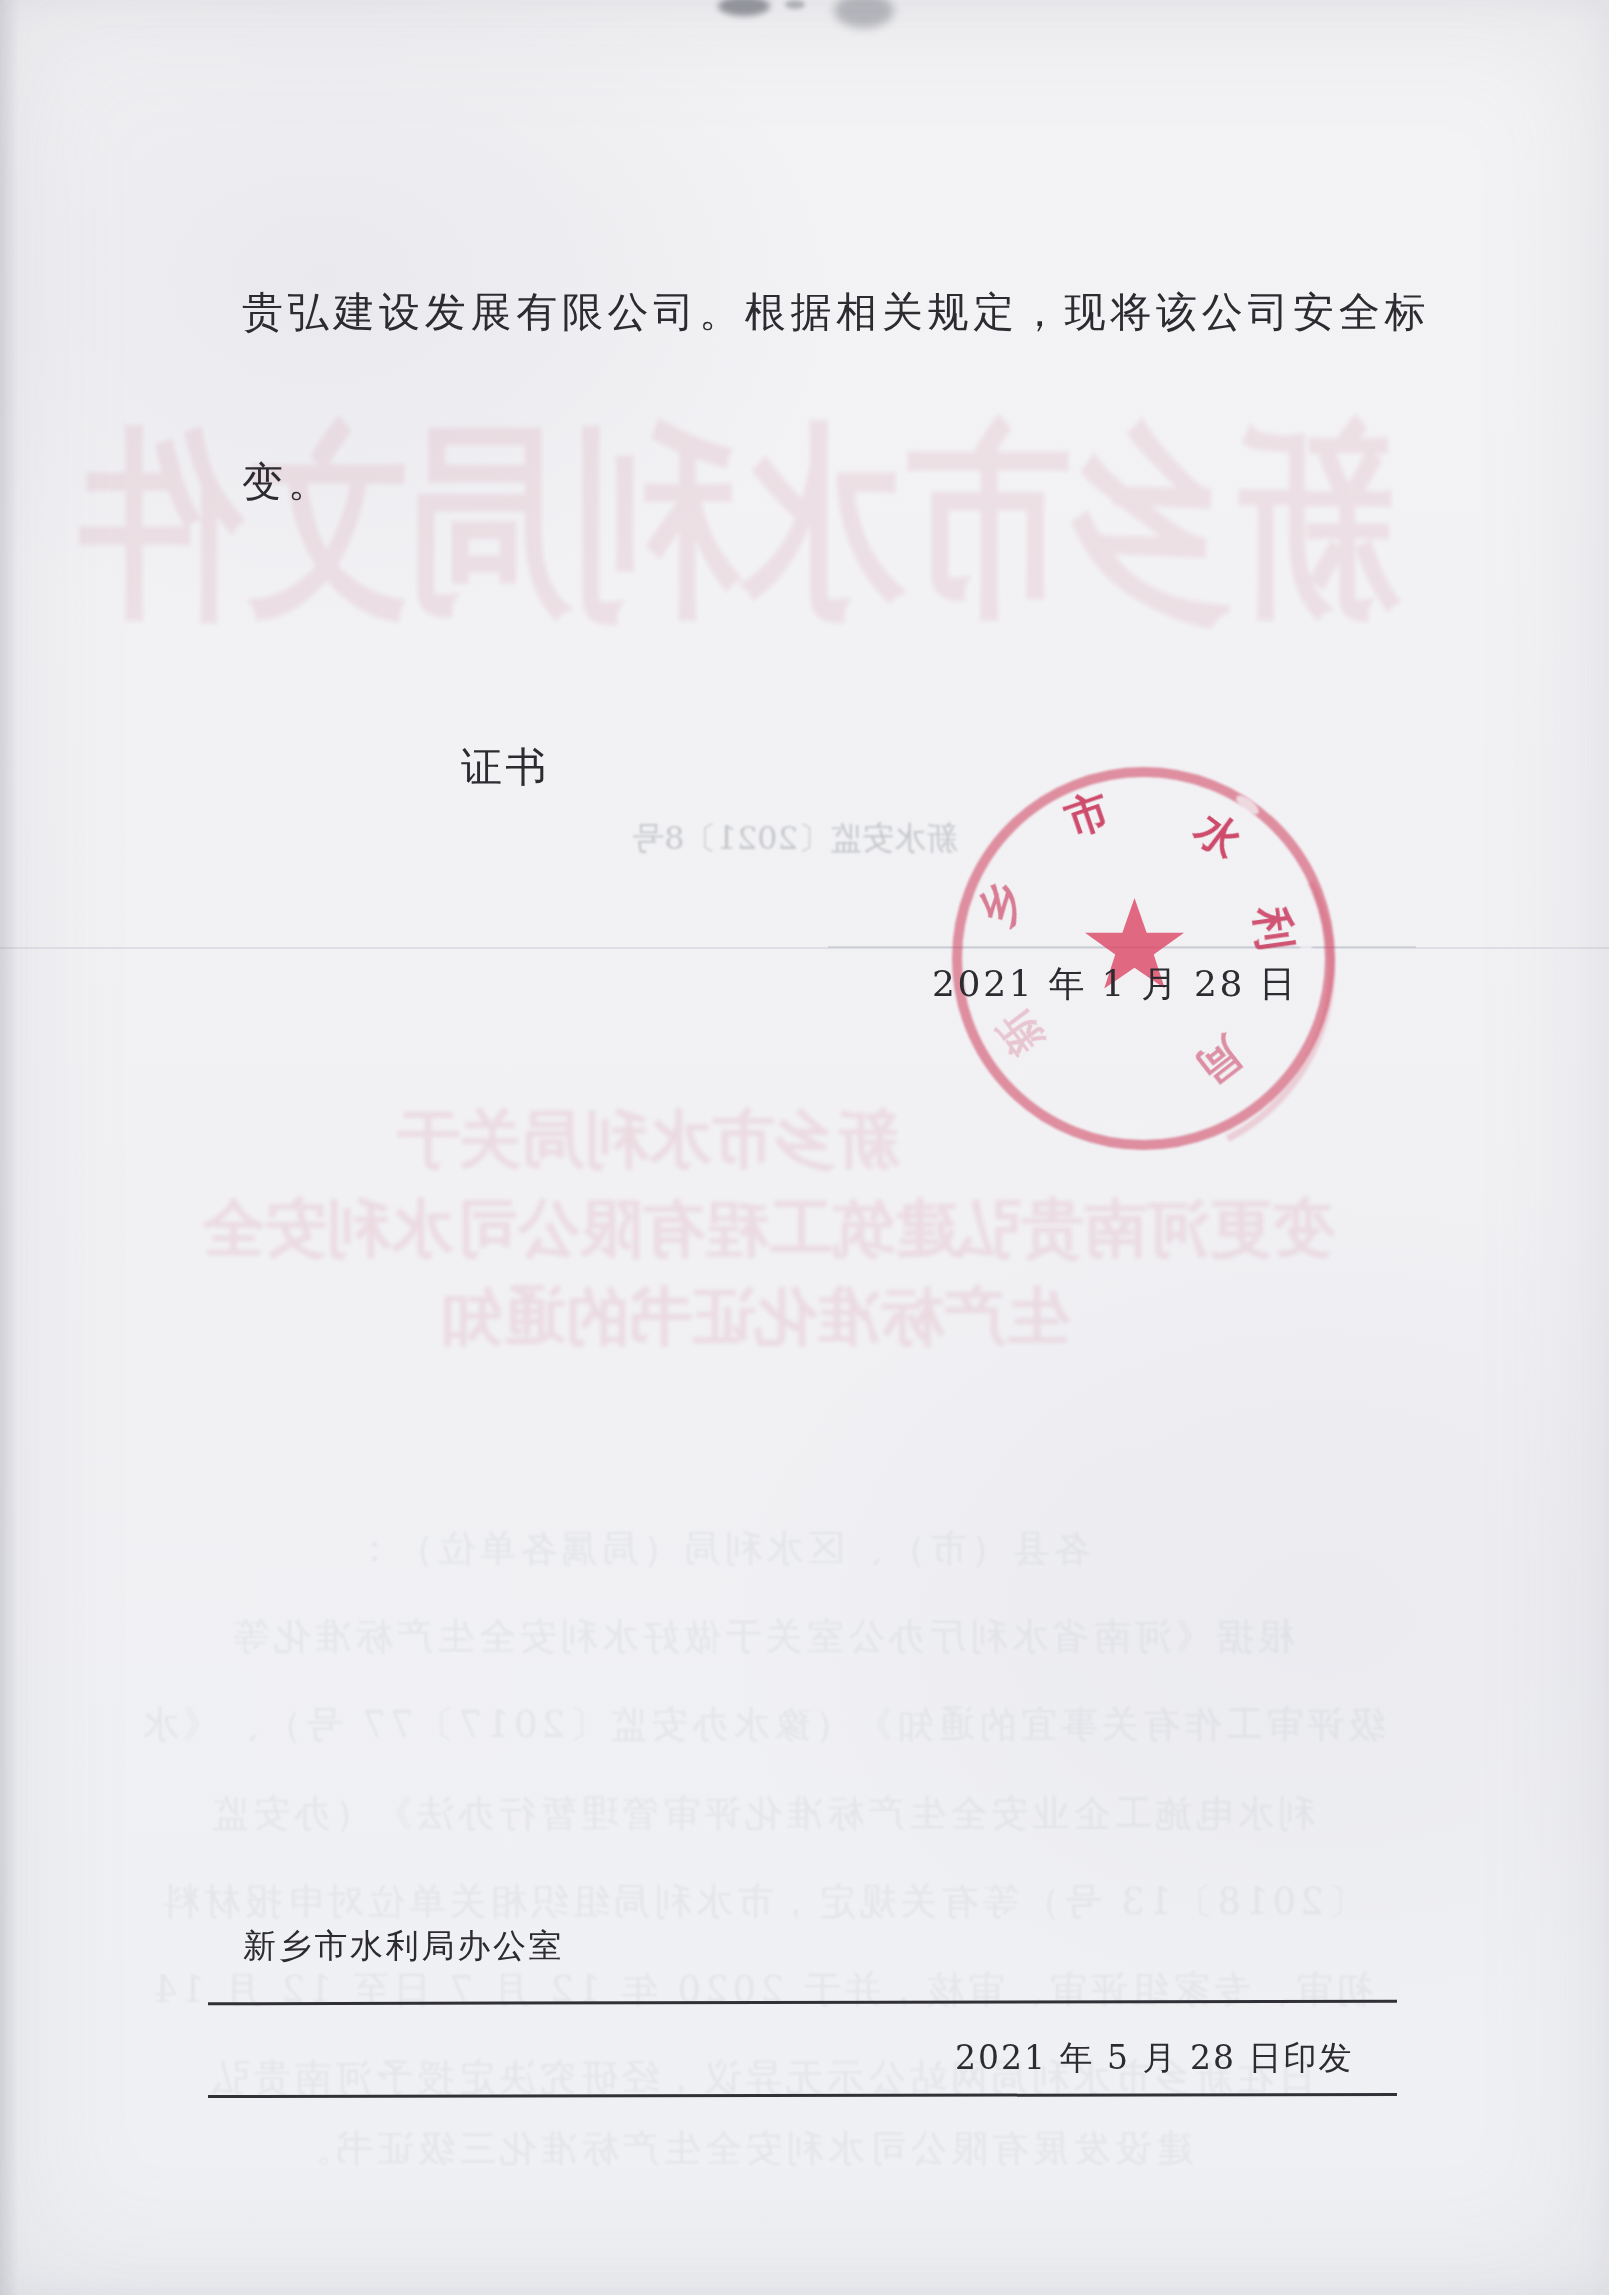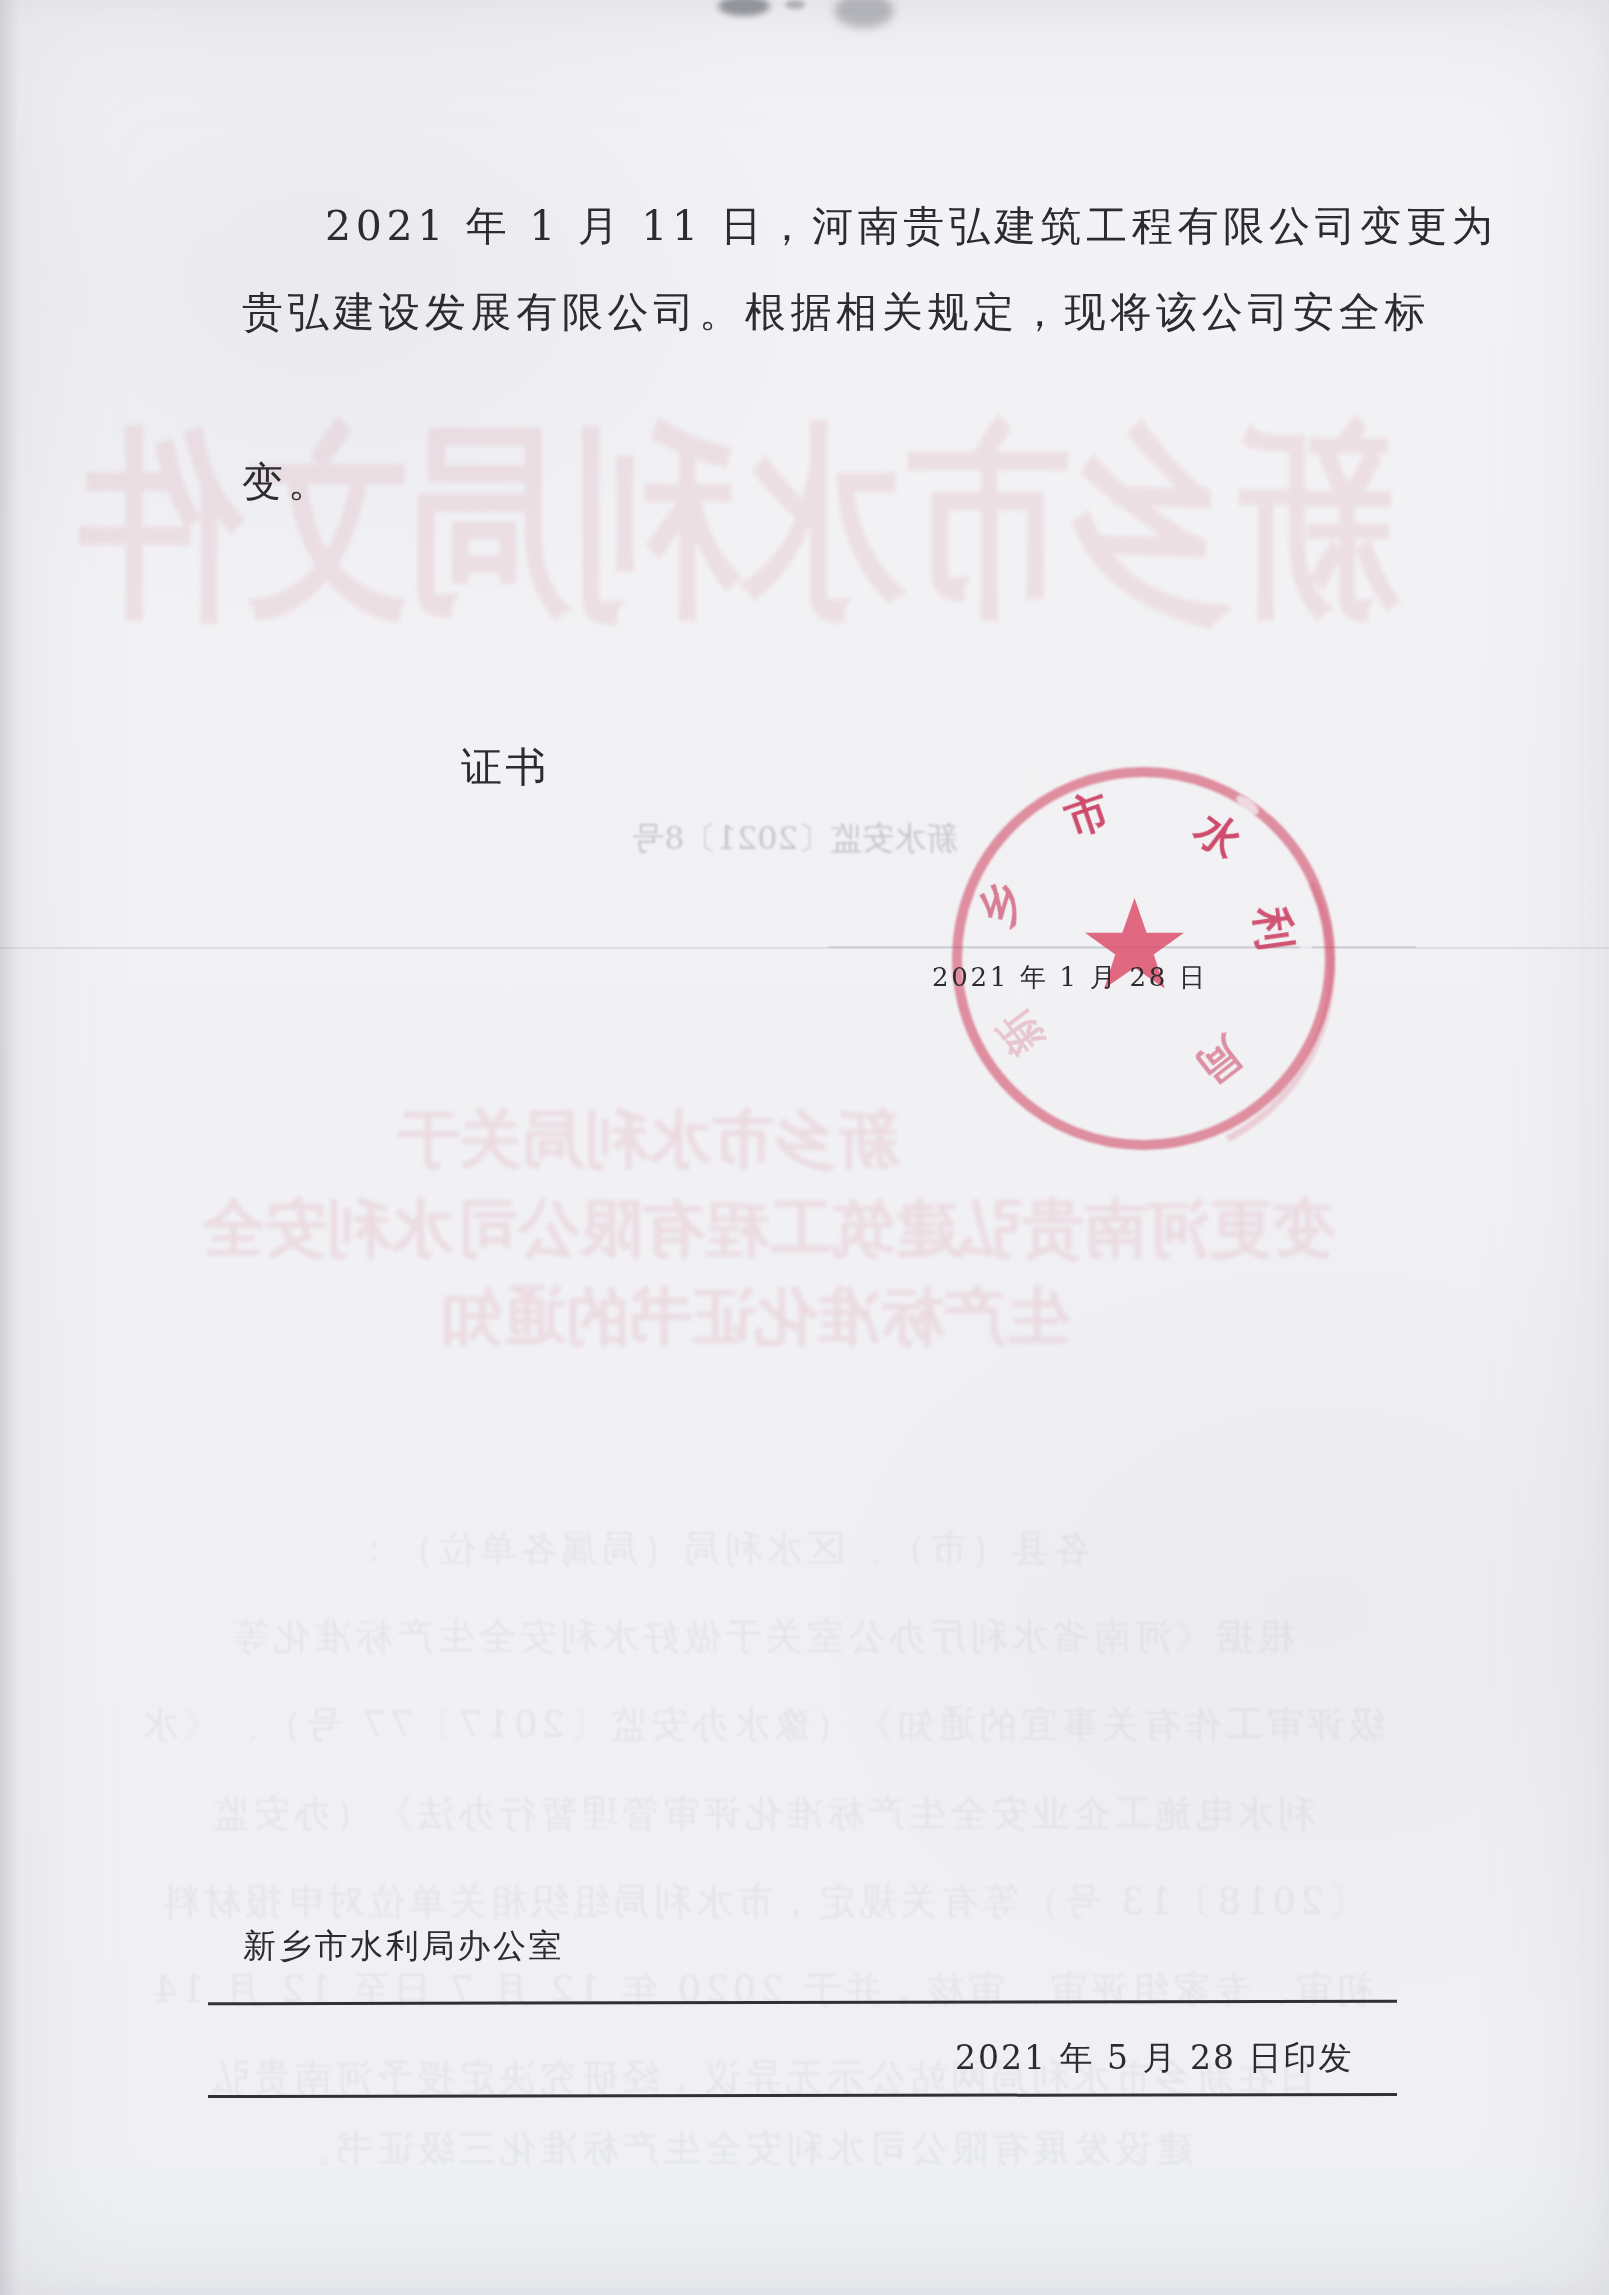--- a/index.html
+++ b/index.html
@@ -21,21 +21,21 @@
 
   
   .ink{position:absolute;color:#2b2b30;white-space:nowrap;z-index:4;}
   .bodyline{font-size:41px;letter-spacing:4.7px;}
   .bl1{left:325px;top:199px;}
   .bl2{left:242px;top:285px;}
   .bl3{left:242px;top:370px;}
   .bl4{left:242px;top:455px;}
   .att1{left:326px;top:663px;font-size:41px;letter-spacing:3.3px;}
   .att2{left:461px;top:740px;font-size:41px;letter-spacing:3.3px;}
-  .dateline{left:932px;top:960px;font-size:26px;letter-spacing:2.7px;z-index:5;}
+  .dateline{left:932px;top:960px;font-size:36px;letter-spacing:2.7px;z-index:5;}
 
   
   .rule{position:absolute;left:208px;width:1189px;height:3.3px;background:#303036;z-index:5;}
   .rule-top{top:2001px;transform:rotate(-0.12deg);}
   .rule-bottom{top:2094px;transform:rotate(-0.10deg);}
   .footer-office{left:243px;top:1924px;font-size:33px;letter-spacing:2.7px;z-index:5;}
   .footer-date{left:955px;top:2036px;font-size:33px;letter-spacing:2px;z-index:5;}
 
   
   .seal{position:absolute;z-index:3;}
@@ -108,21 +108,20 @@
   <div class="ghost g-row g-r3">级评审工作有关事宜的通知》（豫水办安监〔2017〕77 号）、《水</div>
   <div class="ghost g-row g-r4">利水电施工企业安全生产标准化评审管理暂行办法》（办安监</div>
   <div class="ghost g-row g-r5">〔2018〕13 号）等有关规定，市水利局组织相关单位对申报材料</div>
   <div class="ghost g-row g-r6">初审、专家组评审、审核，并于 2020 年 12 月 7 日至 12 月 14</div>
   <div class="ghost g-row g-r7">日在新乡市水利局网站公示无异议，经研究决定授予河南贵弘</div>
   <div class="ghost g-row g-r8">建设发展有限公司水利安全生产标准化三级证书。</div>
 
   <div class="crease"></div>
   <div class="crease2"></div>
 
-  <div class="ink bodyline bl1">2021 年 1 月 11 日，河南贵弘建筑工程有限公司变更为</div>
   <div class="ink bodyline bl2">贵弘建设发展有限公司。根据相关规定，现将该公司安全标</div>
   <div class="ink bodyline bl4">变。</div>
 
   <div class="ink att2">证书</div>
 
   <div class="seal seal-ring"></div>
   <div class="seal seal-ring2"></div>
   <div class="seal seal-star"></div>
   <span class="seal-char sc-xin">新</span>
   <span class="seal-char sc-xiang">乡</span>

